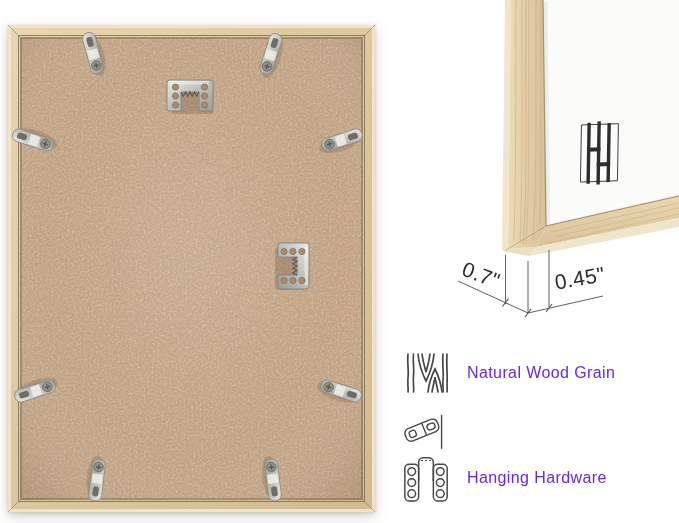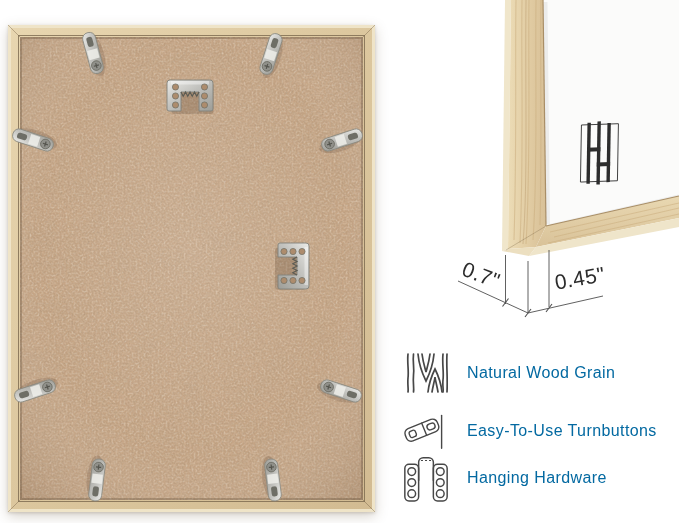--- a/index.html
+++ b/index.html
@@ -18,21 +18,21 @@
     position:absolute;color:#2c2c2c;font-size:21px;line-height:1;letter-spacing:0.5px;
     transform-origin:left top;white-space:nowrap;
   }
   .dim-depth{left:467px;top:258px;transform:rotate(21deg);}
   .dim-face{left:553px;top:272px;transform:rotate(-10deg);}
   .feature-row{
     position:absolute;left:403px;display:flex;align-items:center;gap:18px;
   }
   .feature-icon{flex:0 0 46px;width:46px;display:flex;justify-content:center;align-items:center;overflow:visible;}
   .feature-label{
-    color:#0369a1;font-size:16px;letter-spacing:0.4px;white-space:nowrap;
+    color:#6d28d9;font-size:16px;letter-spacing:0.4px;white-space:nowrap;
   }
   svg{display:block;}
 </style>
 </head>
 <body>
 
 <div class="canvas">
 
   <div class="back-photo-wrap">
     <svg width="367" height="487" viewBox="0 0 367 487">
@@ -205,21 +205,20 @@
         <svg width="56" height="46" viewBox="0 0 56 46" fill="none" stroke="#474747" stroke-width="1.7" stroke-linecap="round" stroke-linejoin="round">
           <path d="M47,4 V44"></path>
           <g transform="translate(23,22) rotate(-22)">
             <rect x="-21" y="-8" width="42" height="16" rx="6"></rect>
             <rect x="-16" y="-4" width="8" height="8" rx="2.5"></rect>
             <path d="M3,-8 V8"></path>
             <rect x="7" y="-3.6" width="10" height="7.2" rx="3.6"></rect>
           </g>
         </svg>
       </div>
-      <div class="feature-label">Easy-To-Use Turnbuttons</div>
     </div>
 
     <div class="feature-row" style="top:449px;justify-content:flex-end;">
       <div class="feature-icon">
         <svg width="50" height="58" viewBox="0 0 50 58" fill="none" stroke="#474747" stroke-width="1.6" stroke-linejoin="round">
           <rect x="2" y="14" width="15" height="40" rx="4.5"></rect>
           <rect x="33" y="14" width="15" height="40" rx="4.5"></rect>
           <circle cx="9.5" cy="22" r="4.2"></circle>
             <circle cx="9.5" cy="34" r="4.2"></circle>
             <circle cx="9.5" cy="46" r="4.2"></circle>

